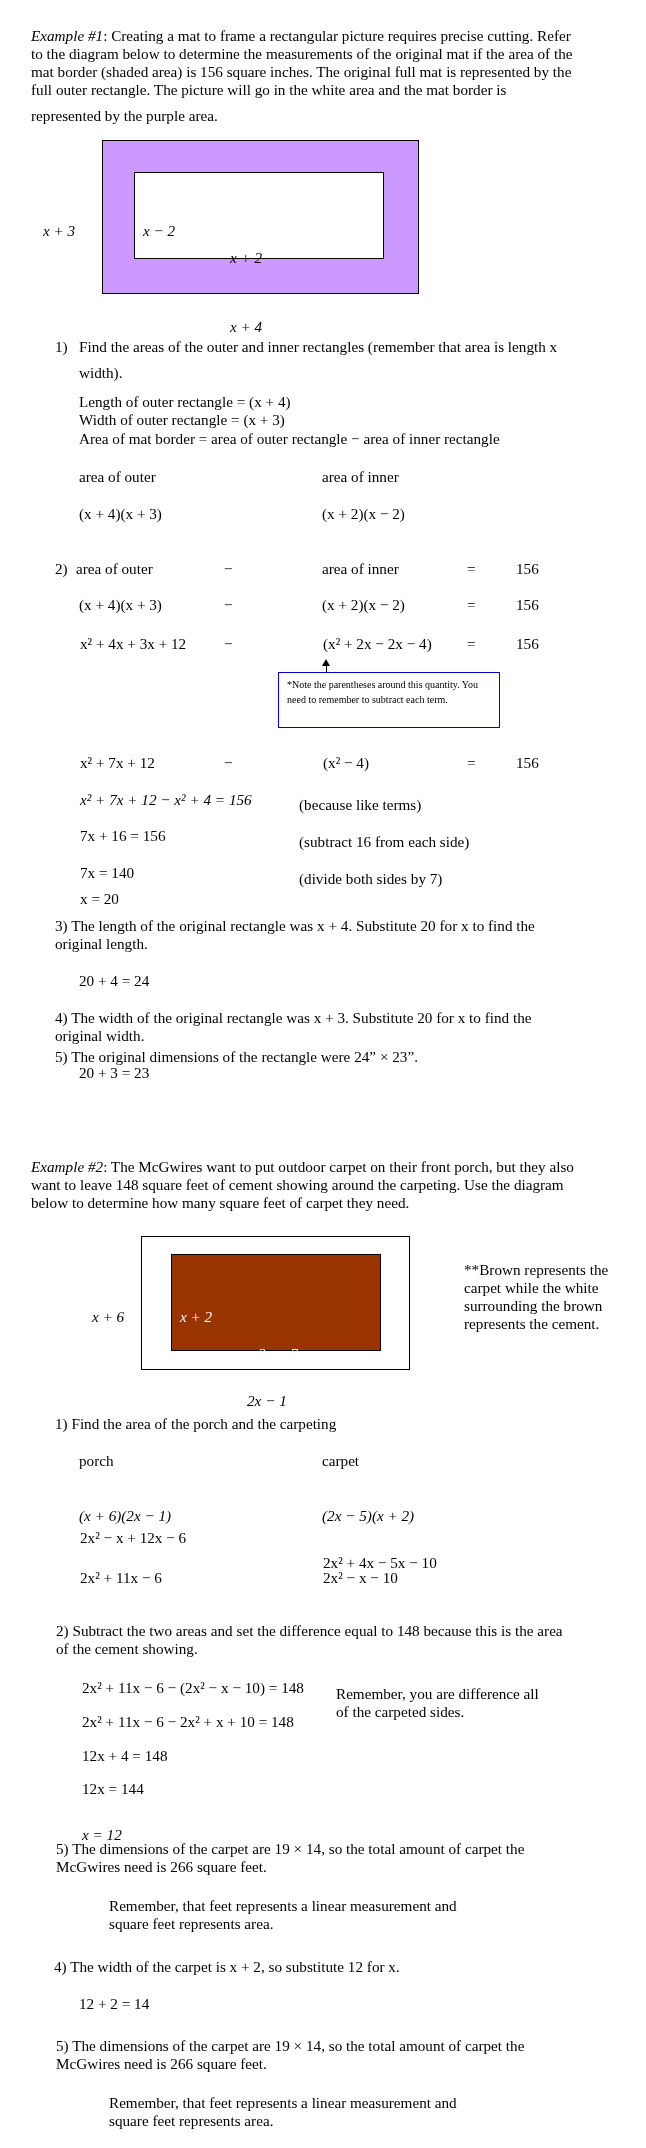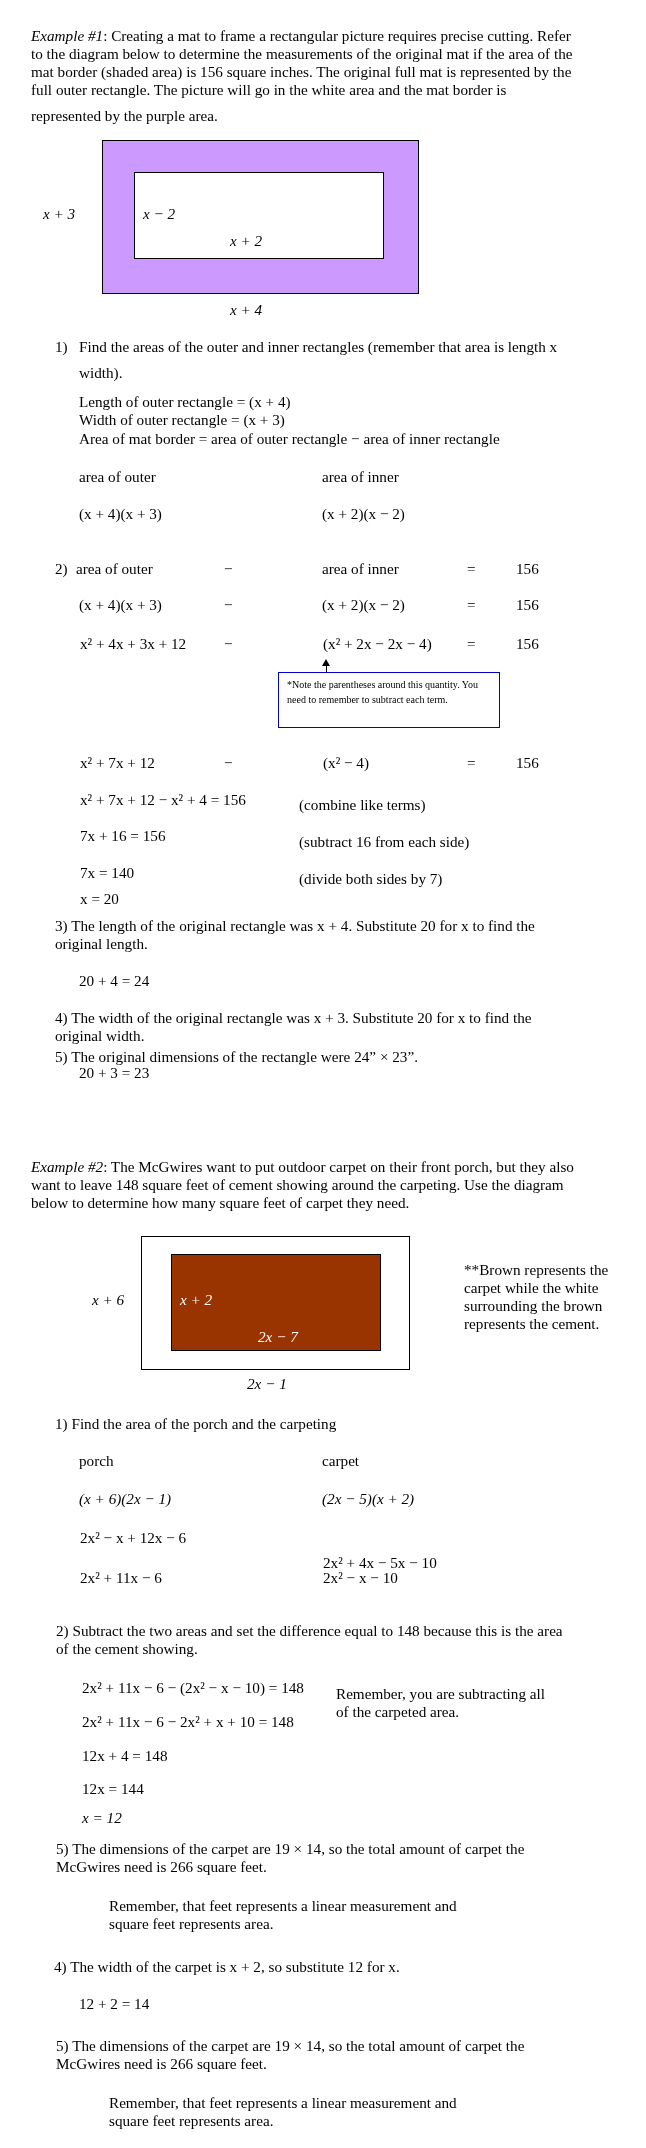--- a/index.html
+++ b/index.html
@@ -2,21 +2,21 @@
 <html><head>
 <meta charset="utf-8">
 <style>
   html, body { margin: 0; padding: 0; background: #ffffff; }
   body {
     width: 646px; height: 2148px; position: relative; overflow: hidden;
     font-family: "Liberation Serif", "DejaVu Serif", serif;
     font-size: 15.2px; color: #000; line-height: 18.4px;
   }
   .abs { position: absolute; white-space: nowrap; }
-  i, .it { font-style: italic; }
+  i, .it { font-style: italic; margin-top: 17px; }
   .purple-outer {
     position: absolute; left: 102px; top: 140px; width: 315px; height: 152px;
     background: #cc99ff; border: 1px solid #000;
   }
   .purple-inner {
     position: absolute; left: 134px; top: 172px; width: 248px; height: 85px;
     background: #ffffff; border: 1px solid #000;
   }
   .note-box {
     position: absolute; left: 278px; top: 672px; width: 204px; height: 46px;
@@ -104,22 +104,22 @@
   <div class="note-box" style="border-color: rgb(0, 0, 204);">*Note the parentheses around this quantity. You need to remember to subtract each term.</div>
 
   <div>
     <div class="abs" style="left:80px; top:754px;">x² + 7x + 12</div>
     <div class="abs" style="left:224px; top:754px;">−</div>
     <div class="abs" style="left:323px; top:754px;">(x² − 4)</div>
     <div class="abs" style="left:467px; top:754px;">=</div>
     <div class="abs" style="left:516px; top:754px;">156</div>
   </div>
 
-  <div class="abs" style="left:80px; top:791px;">x² + 7x + 12 − x² + 4 = 156</div>
-  <div class="abs" style="left:299px; top:796px;">(combine like terms)</div>
+  <div class="abs" style="left:80px; top:791px;font-style:italic;">x² + 7x + 12 − x² + 4 = 156</div>
+  <div class="abs" style="left:299px; top:796px;">(because like terms)</div>
   <div class="abs" style="left:80px; top:827px;">7x + 16 = 156</div>
   <div class="abs" style="left:299px; top:833px;">(subtract 16 from each side)</div>
   <div class="abs" style="left:80px; top:864px;">7x = 140</div>
   <div class="abs" style="left:299px; top:870px;">(divide both sides by 7)</div>
   <div class="abs" style="left:80px; top:890px;">x = 20</div>
 </div>
 
 <div>
   <div class="abs" style="left:55px; top:917px;">3)  The length of the original rectangle was x + 4. Substitute 20 for x to find the</div>
   <div class="abs" style="left:55px; top:935px;">original length.</div>
@@ -171,22 +171,22 @@
 </div>
 
 <div>
   <div class="abs" style="left:56px; top:1622px;">2)  Subtract the two areas and set the difference equal to 148 because this is the area</div>
   <div class="abs" style="left:56px; top:1640px;">of the cement showing.</div>
   <div class="abs" style="left:82px; top:1679px;">2x² + 11x − 6 − (2x² − x − 10) = 148</div>
   <div class="abs" style="left:82px; top:1713px;">2x² + 11x − 6 − 2x² + x + 10 = 148</div>
   <div class="abs" style="left:82px; top:1747px;">12x + 4 = 148</div>
   <div class="abs" style="left:82px; top:1780px;">12x = 144</div>
   <div class="abs it" style="left:82px; top:1809px;">x = 12</div>
-  <div class="abs" style="left:336px; top:1685px;">Remember, you are subtracting all</div>
-  <div class="abs" style="left:336px; top:1703px;">of the carpeted area.</div>
+  <div class="abs" style="left:336px; top:1685px;">Remember, you are difference all</div>
+  <div class="abs" style="left:336px; top:1703px;">of the carpeted sides.</div>
 </div>
 
 <div>
   <div class="abs" style="left:56px; top:1840px;">5)  The dimensions of the carpet are 19 × 14, so the total amount of carpet the</div>
   <div class="abs" style="left:56px; top:1858px;">McGwires need is 266 square feet.</div>
   <div class="abs" style="left:109px; top:1897px;">Remember, that feet represents a linear measurement and</div>
   <div class="abs" style="left:109px; top:1915px;">square feet represents area.</div>
 </div>
 
 <div>

